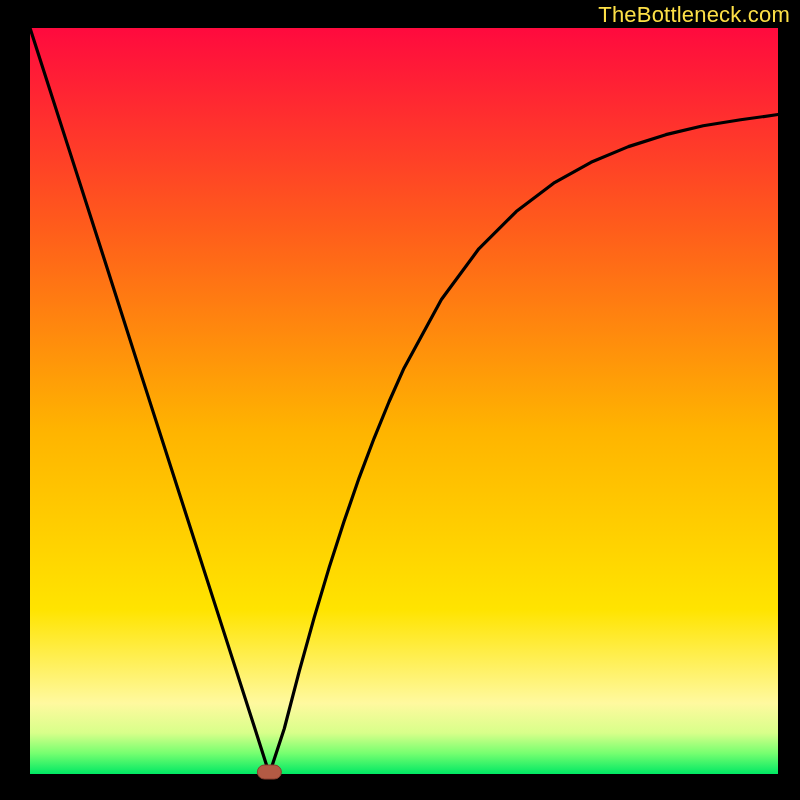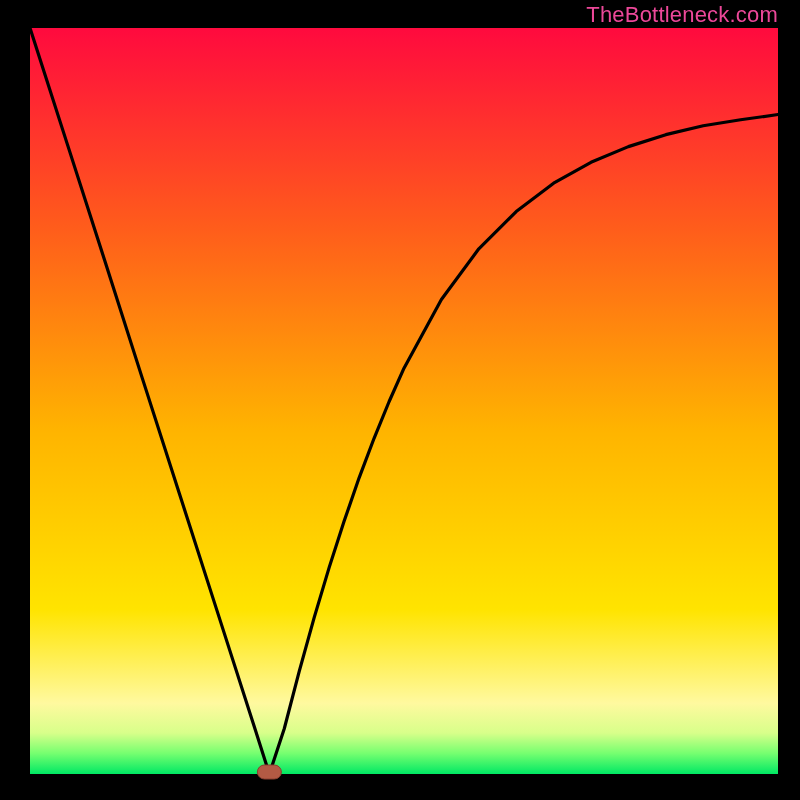--- a/index.html
+++ b/index.html
@@ -13,22 +13,22 @@
   }
   .frame {
     position: relative;
     width: 800px;
     height: 800px;
     background: #000;
   }
   .watermark {
     position: absolute;
     top: 2px;
-    right: 22px;
-    color: #ec4899;
+    right: 10px;
+    color: #fde047;
     font-size: 22px;
     font-weight: 500;
     letter-spacing: 0.2px;
     z-index: 4;
   }
   svg {
     display: block;
   }
 </style>
 </head>

